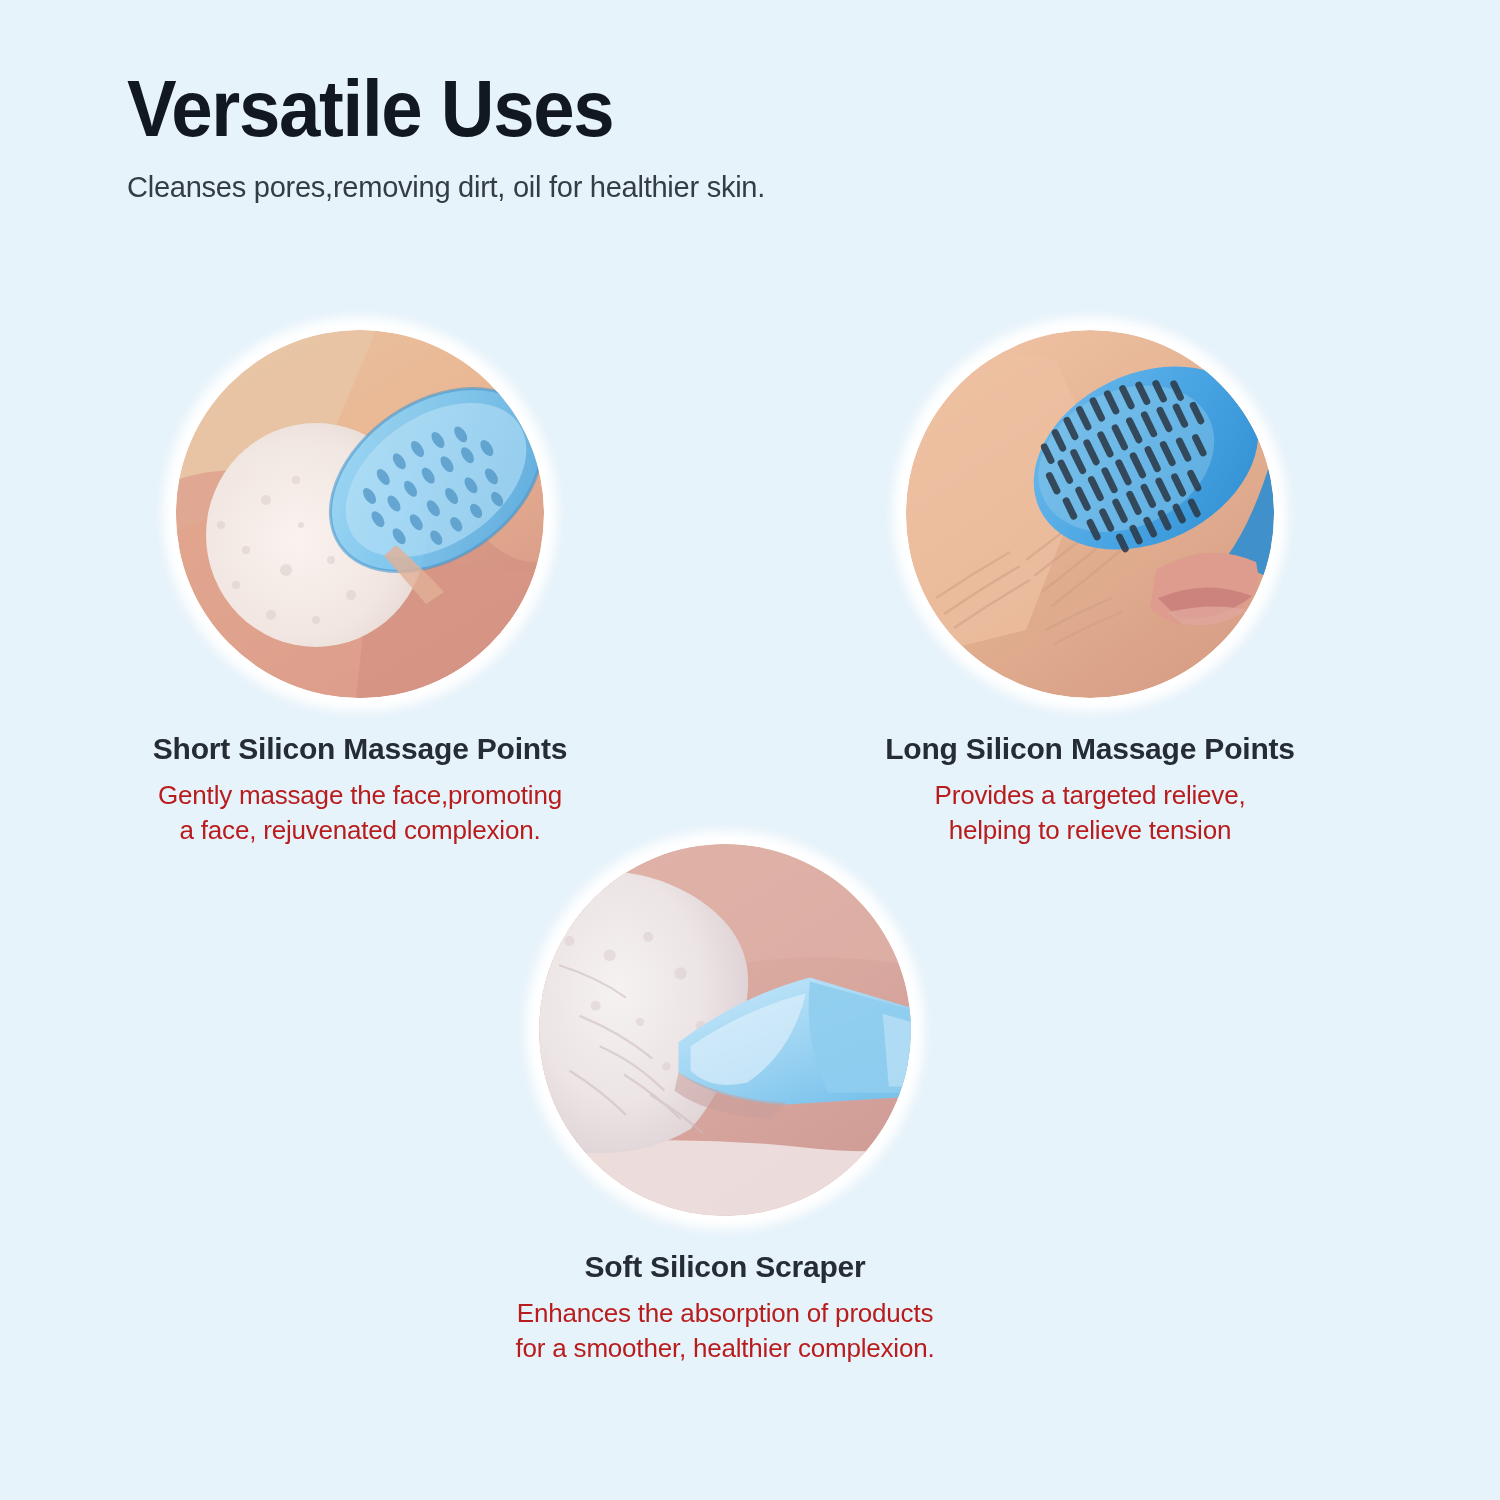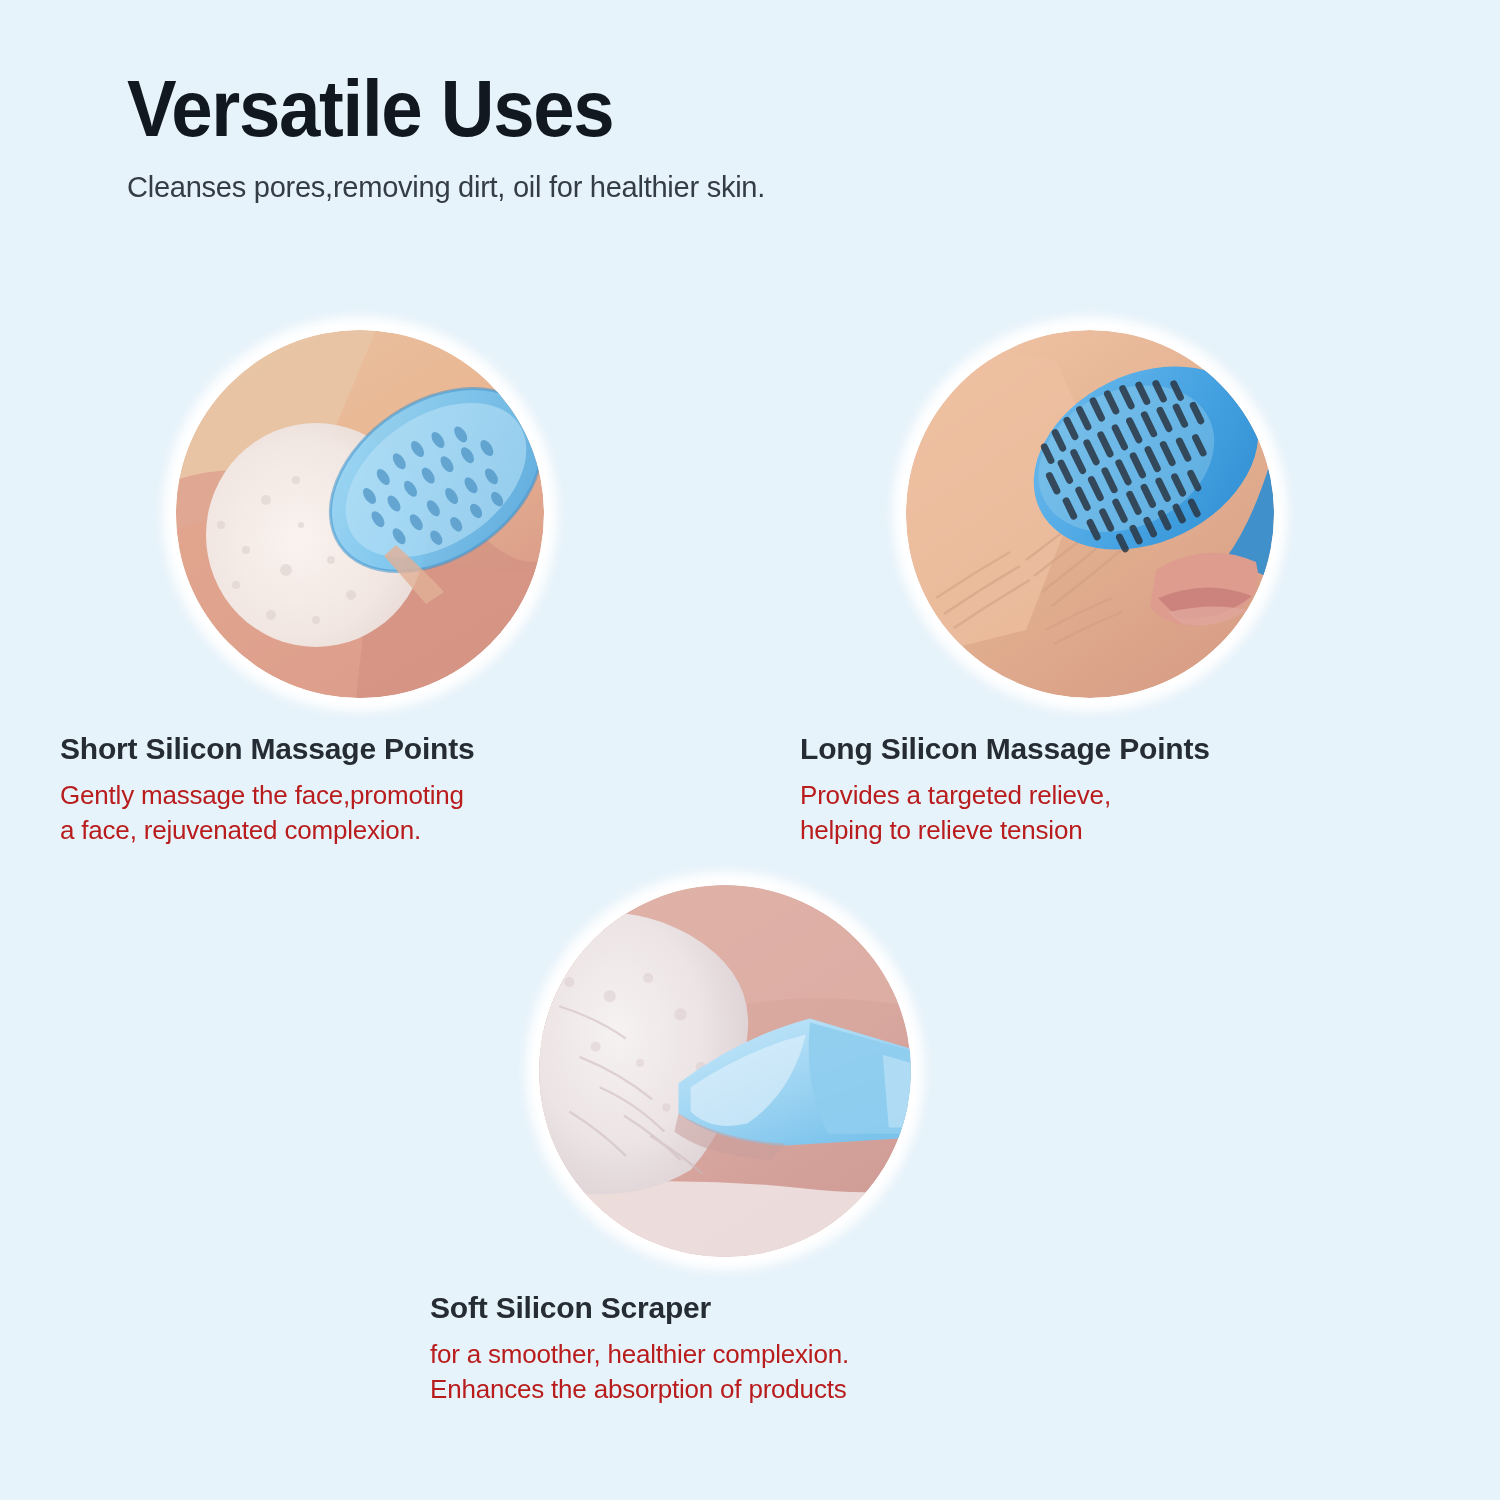--- a/index.html
+++ b/index.html
@@ -43,24 +43,25 @@
     padding-top: 22px;
     letter-spacing: -0.3px;
     transform: scaleX(0.97);
     transform-origin: left center;
     white-space: nowrap;
   }
 
   
   .feature {
     position: absolute;
+    text-align: center;
   }
   .feature-1 { left: 60px;  top: 330px; width: 600px; }
   .feature-2 { left: 800px; top: 330px; width: 580px; }
-  .feature-3 { left: 430px; top: 885px; width: 590px; }
+  .feature-3 { left: 430px; top: 844px; width: 590px; }
 
   .photo-wrap {
     position: relative;
     width: 368px;
     height: 368px;
     margin: 0 auto;
   }
   .photo-wrap.c3 { width: 372px; height: 372px; }
 
   .photo-glow {
@@ -362,16 +363,16 @@
           <path d="M268 136 L368 164 L368 246 L286 246 Q262 200 268 136 Z" fill="#8fcdee" opacity="0.9"></path>
           <path d="M340 168 L368 176 L368 240 L346 240 Z" fill="#b9e0f6" opacity="0.75"></path>
           <path d="M138 226 Q180 252 244 256 L230 272 Q166 268 134 244 Z" fill="#c99f9c" opacity="0.55"></path>
         </g>
       </svg>
     </div>
   </div>
 
   <p class="feature-title">Soft Silicon Scraper</p>
   <p class="feature-desc">
+    <span>Enhances the absorption of products</span>
     <span>for a smoother, healthier complexion.</span>
-    <span>Enhances the absorption of products</span>
   </p>
 </div>
 
 </body></html>

